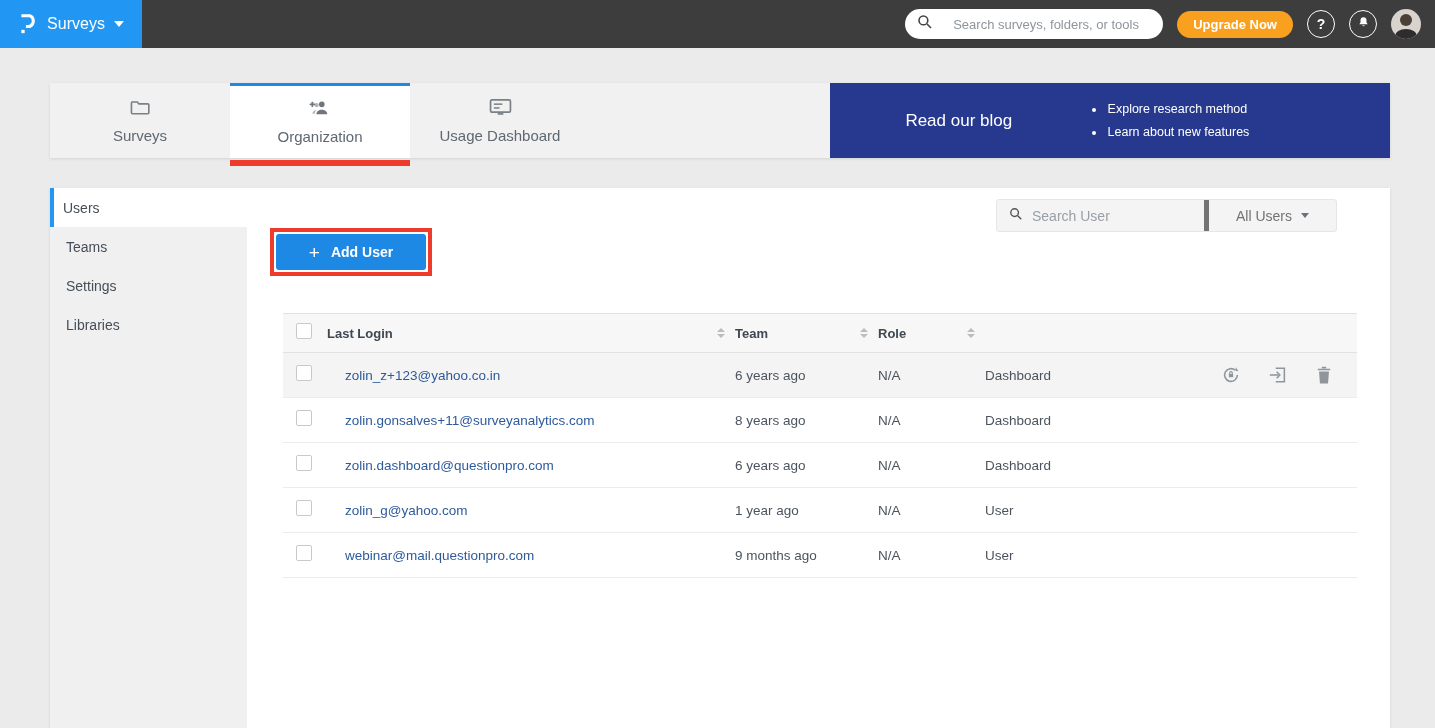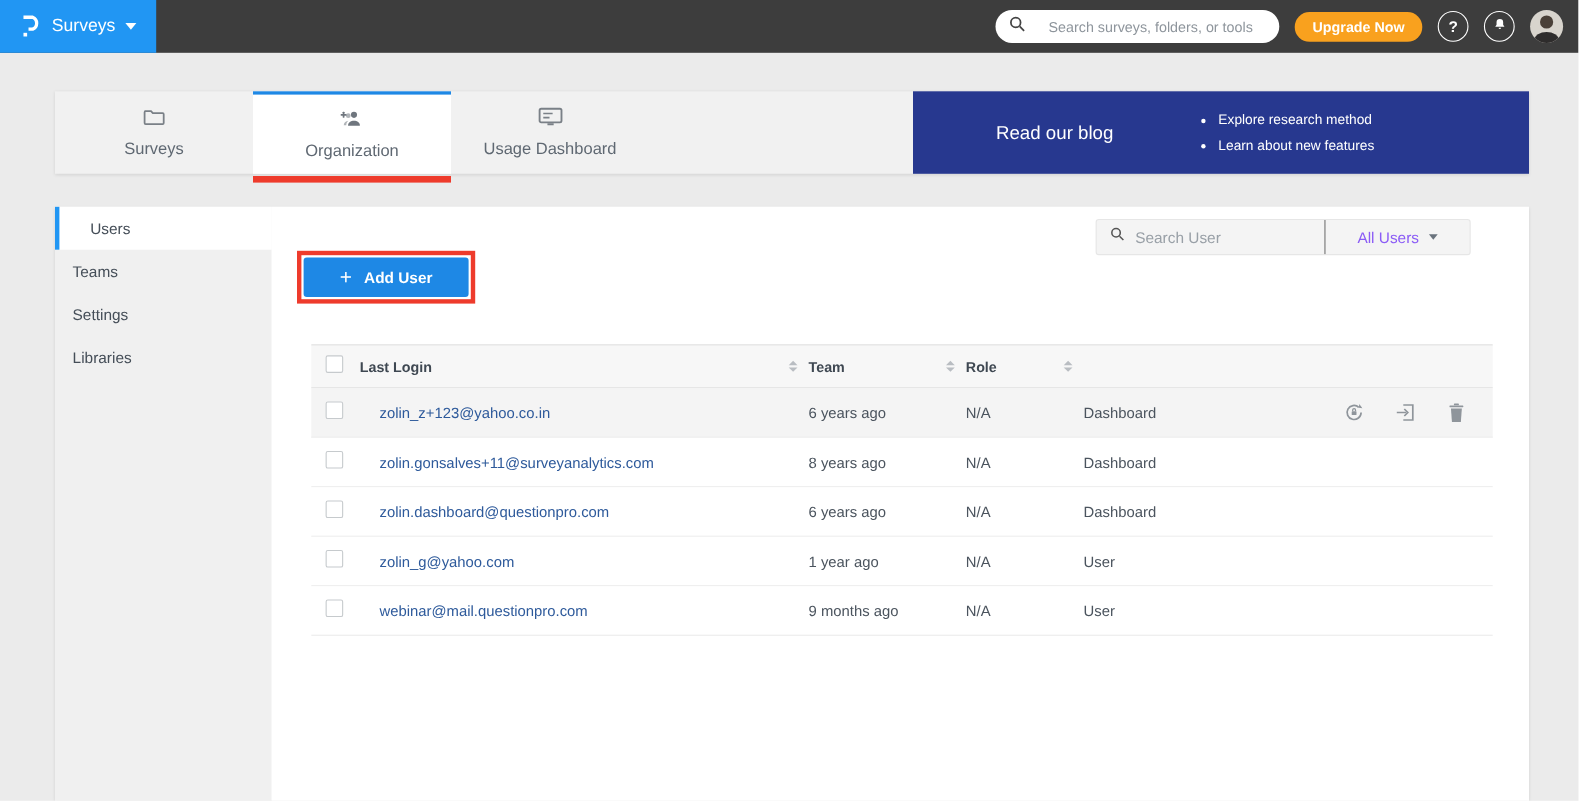--- a/index.html
+++ b/index.html
@@ -33,28 +33,28 @@
   .tab.active::after { content:""; position:absolute; left:0; right:0; bottom:-8px; height:6px; background:#ee3b2c; }
   .blog-panel { margin-left:auto; width:560px; height:75px; background:#27388f; display:flex; align-items:center; }
   .blog-title { flex:0 0 46%; text-align:center; color:#fff; font-size:17px; cursor:pointer; }
   .blog-bullets { list-style:disc; color:#ffffff; font-size:12.5px; padding-left:18px; display:flex; flex-direction:column; gap:9px; }
   .blog-bullets li { padding-left:2px; }
 
   
   .main-card { margin:30px 45px 0 50px; height:540px; display:flex; align-items:stretch; }
   .sidebar { width:197px; background:#f0f0f0; }
   .side-item { height:39px; display:flex; align-items:center; padding-left:16px; font-size:14px; color:#454e58; cursor:pointer; }
-  .side-item.active { background:#fff; border-left:4px solid #2196f3; padding-left:28px; }
+  .side-item.active { background:#fff; border-left:4px solid #2196f3; padding-left:9px; }
   .main-pane { flex:1; position:relative; background:#fff; }
 
   .search-group { position:absolute; top:11px; right:53px; height:33px; display:flex; background:#f4f4f4; border:1px solid #e6e6e6; border-radius:3px; }
   .sg-search { width:207px; display:flex; align-items:center; gap:9px; padding:0 12px; }
   .sg-search input { border:none; outline:none; background:transparent; font-size:14px; color:#444; width:100%; font-family:"Liberation Sans", sans-serif; }
   .sg-search input::placeholder { color:#99a0a7; }
-  .sg-filter { width:132px; border-left:1px solid #737373; display:flex; align-items:center; justify-content:center; gap:9px; font-size:14px; color:#8b5cf6; cursor:pointer; }
+  .sg-filter { width:132px; border-left:5px solid #737373; display:flex; align-items:center; justify-content:center; gap:9px; font-size:14px; color:#737373; cursor:pointer; }
   .sg-filter .caret { width:0; height:0; border-left:4.5px solid transparent; border-right:4.5px solid transparent; border-top:5.5px solid #6a737d; }
 
   .adduser-annot { position:absolute; top:40px; left:23px; border:4px solid #ee3b2c; padding:2px; display:inline-block; }
   .btn-adduser { width:150px; height:36px; background:#1e88e5; color:#fff; border:none; border-radius:3px; font-size:14px; font-weight:bold; display:flex; align-items:center; justify-content:center; gap:11px; cursor:pointer; font-family:"Liberation Sans", sans-serif; }
   .btn-adduser .plus { font-size:19px; font-weight:normal; line-height:1; }
 
   
   .table { position:absolute; top:125px; left:36px; right:33px; }
   .trow { display:grid; grid-template-columns:44px minmax(0,1fr) 143px 107px 118px 254px; align-items:center; }
   .thead { height:40px; background:#f7f7f7; border-top:1px solid #e2e2e2; border-bottom:1px solid #e2e2e2; }

